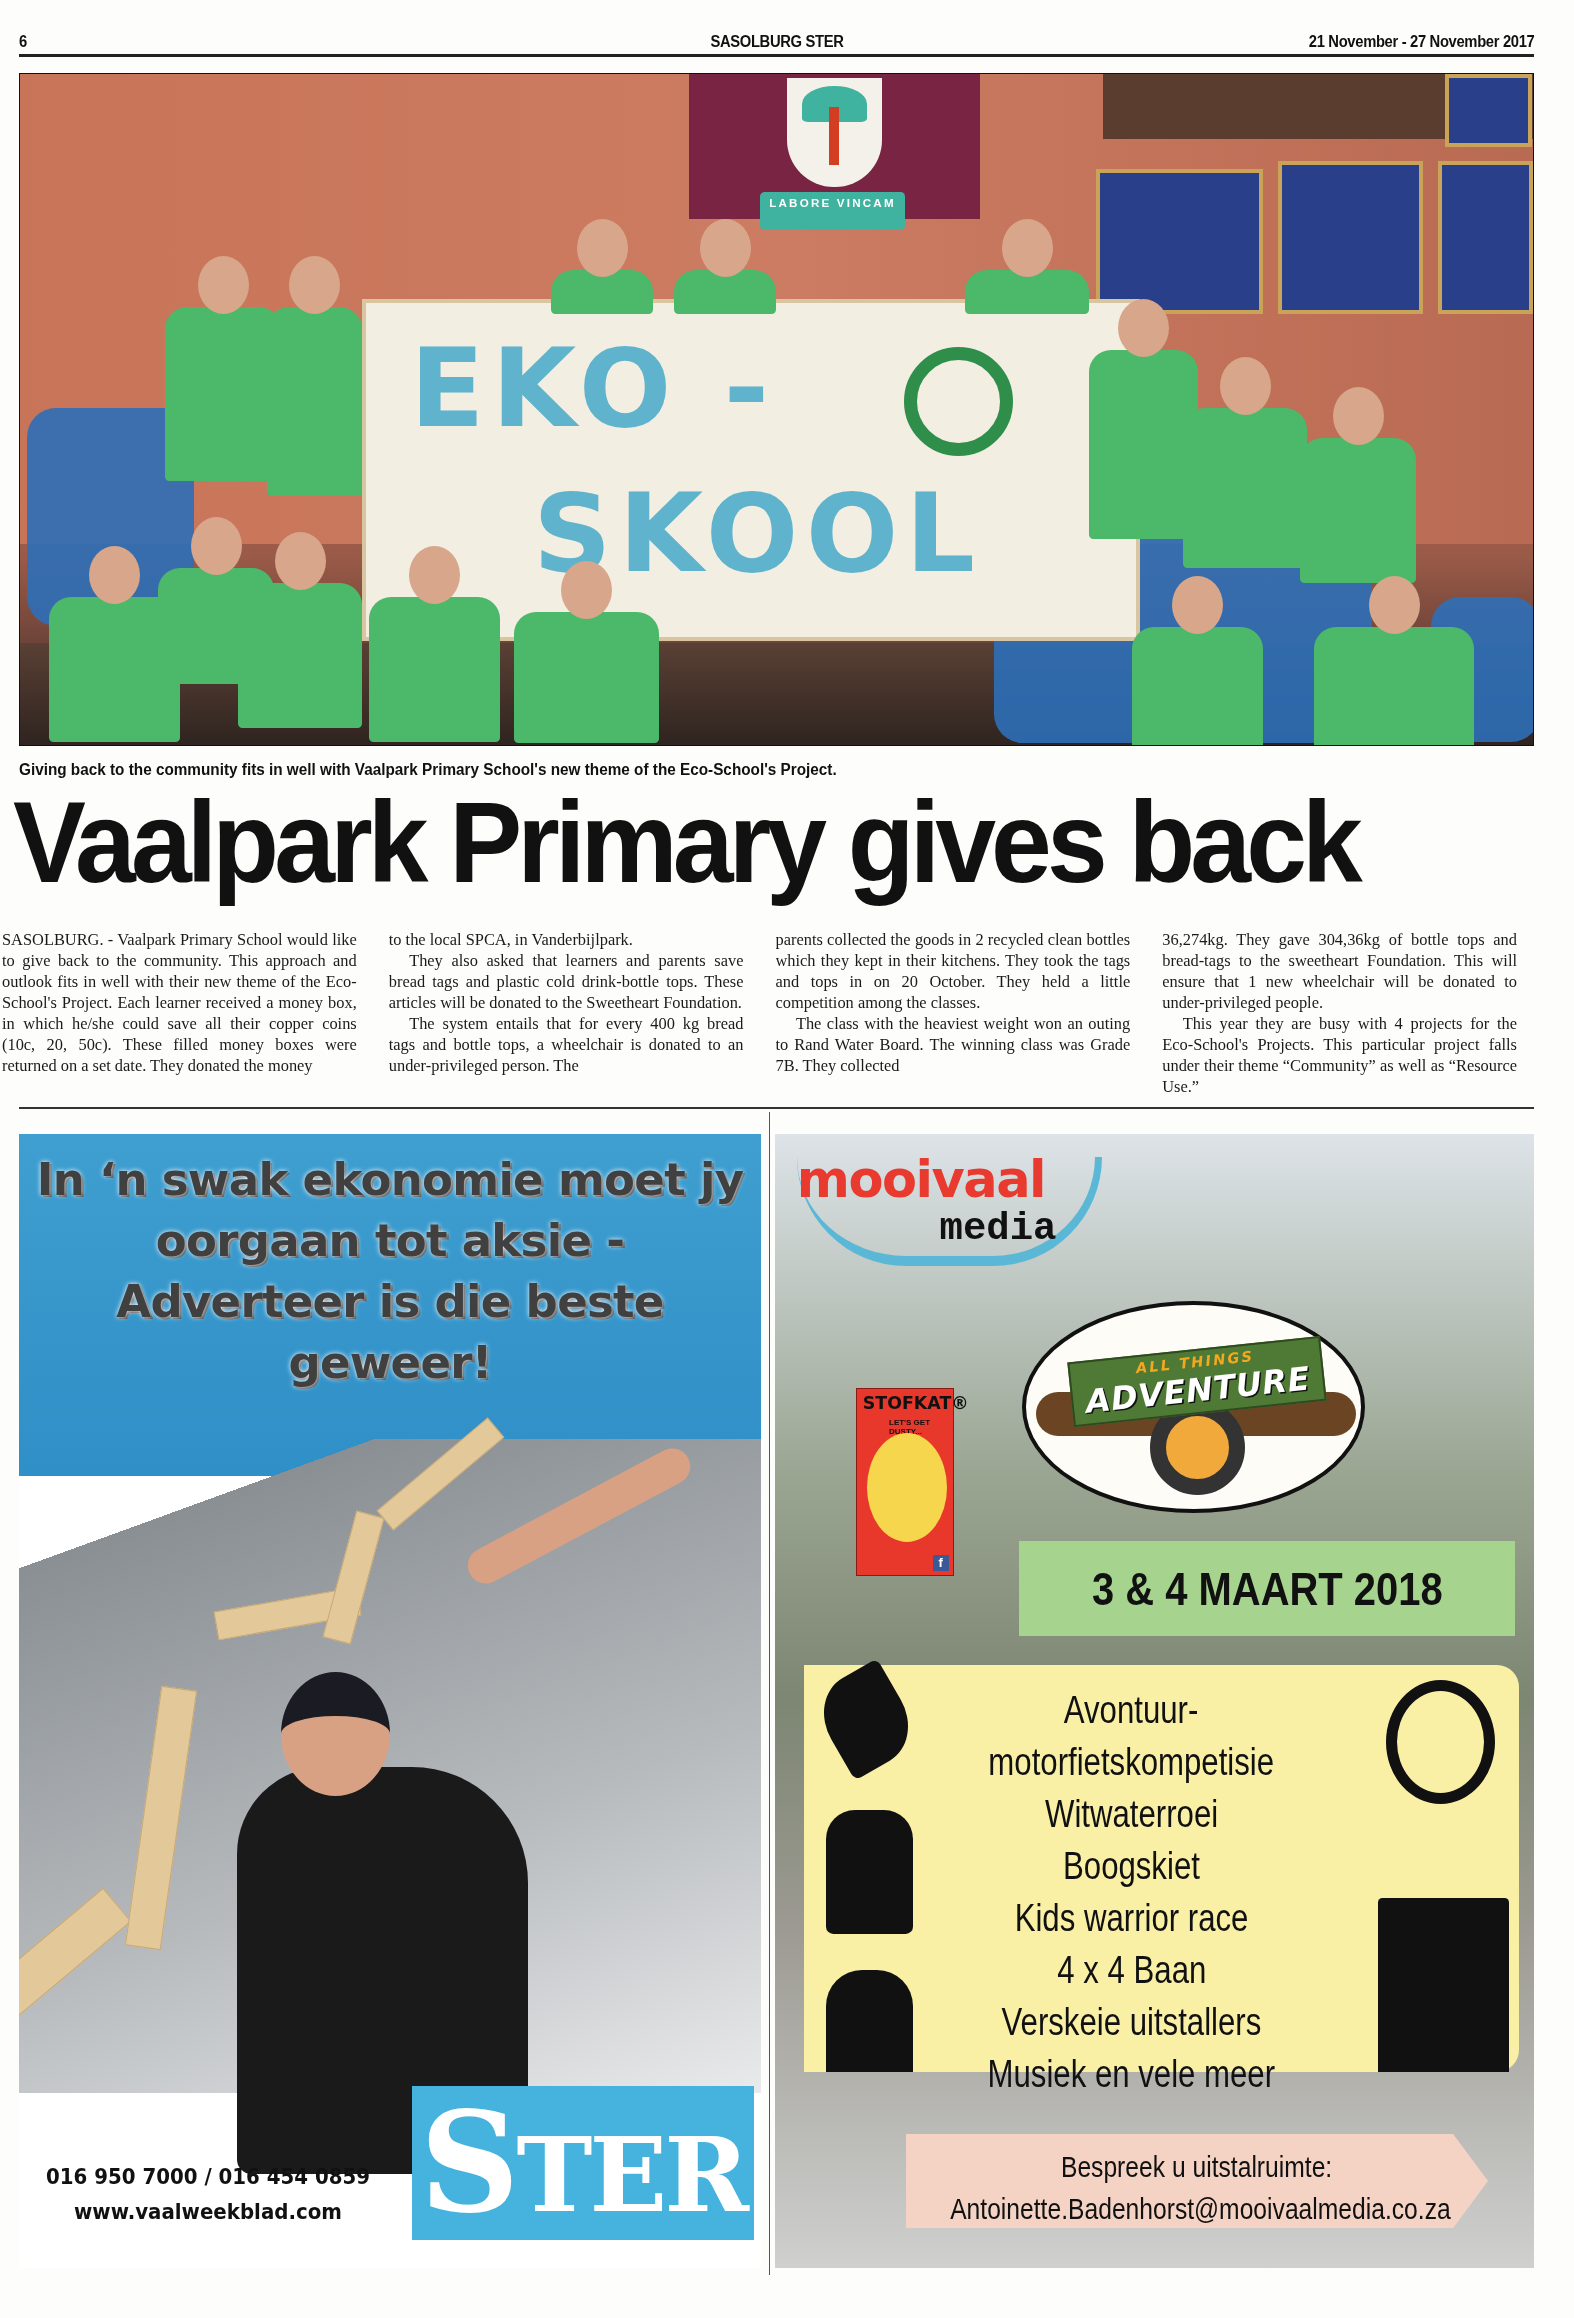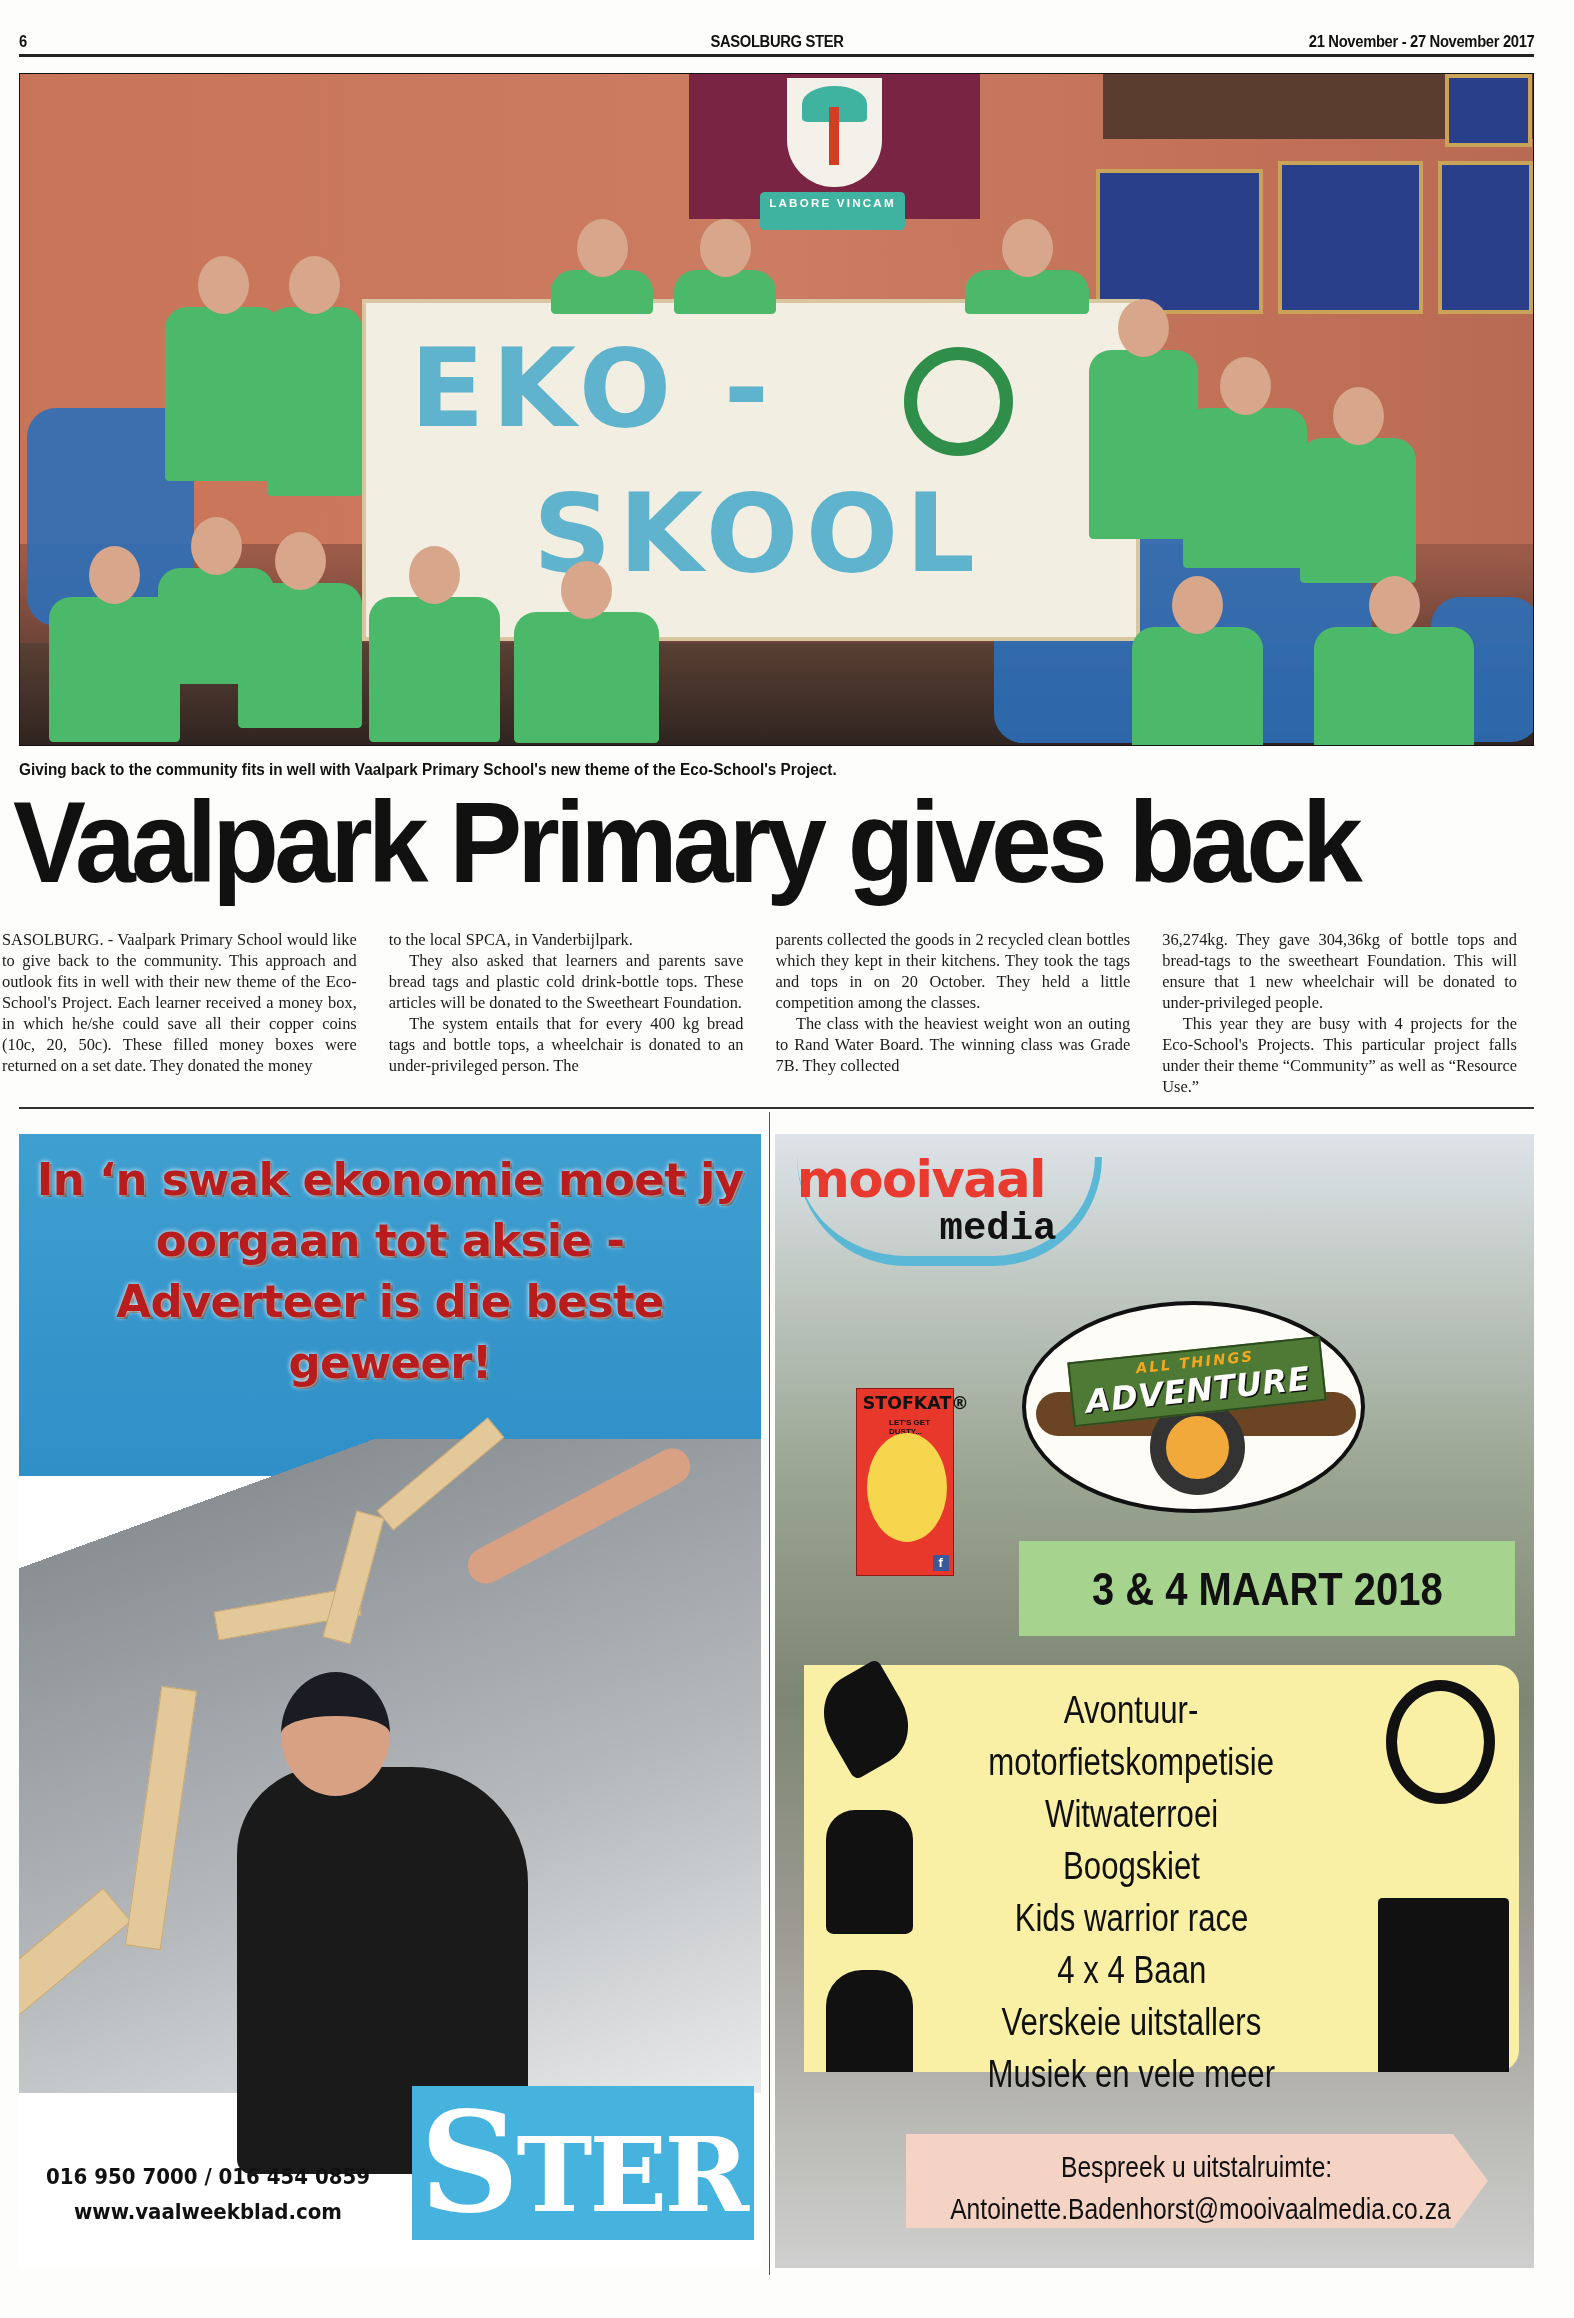--- a/index.html
+++ b/index.html
@@ -38,21 +38,21 @@
   .article { position: absolute; left: 2px; top: 929px; width: 1515px; height: 169px; display: flex; gap: 32px; }
   .article .col { flex: 1; font-family: "Liberation Serif", serif; font-size: 16.4px; line-height: 21px; text-align: justify; color: #1a1a1a; hyphens: auto; overflow: hidden; }
   .article .col p { text-indent: 0; }
   .article .col p.indent { text-indent: 20.4px; }
   .rule-mid { position: absolute; left: 19px; top: 1107px; width: 1515px; height: 1.5px; background: #333; }
   .vdivider { position: absolute; left: 769px; top: 1112px; width: 0.7px; height: 1163px; background: #555; }
 
   
   .ad-left { position: absolute; left: 19px; top: 1134px; width: 742px; height: 1134px; background: #fff; overflow: hidden; }
   .ad-left .blue-top { position: absolute; left: 0; top: 0; width: 100%; height: 342px; background: linear-gradient(180deg,#3f9fd0,#2f8fc7); }
-  .ad-left .slogan { position: absolute; left: 0; top: 14.5px; width: 100%; text-align: center; font-family: "DejaVu Sans", sans-serif; font-weight: bold; font-size: 45px; line-height: 61px; color: #b91c1c; text-shadow: 0 0 5.8px #fff, 2.2px 2.2px 0 #555; letter-spacing: -0.7px; }
+  .ad-left .slogan { position: absolute; left: 0; top: 14.5px; width: 100%; text-align: center; font-family: "DejaVu Sans", sans-serif; font-weight: bold; font-size: 45px; line-height: 61px; color: #404040; text-shadow: 0 0 5.8px #fff, 2.2px 2.2px 0 #555; letter-spacing: -0.7px; }
   .ad-left .grey { position: absolute; left: 0; top: 305px; width: 100%; height: 654px; background: linear-gradient(160deg, transparent 0 14%, #8a8f94 14% ,#b6babd 60%, #e9eaeb 100%); }
   .ad-left .wood { position: absolute; background: #e3c99a; border: 1.5px solid #c8a874; }
   .ad-left .woman-body { position: absolute; left: 218px; top: 633px; width: 291px; height: 407px; background: #1a1a1a; border-radius: 87px 116px 14.5px 14.5px; }
   .ad-left .woman-head { position: absolute; left: 262px; top: 538px; width: 109px; height: 124px; background: #d9a183; border-radius: 50%; border-top: 44px solid #1b1b24; }
   .ad-left .arm { position: absolute; left: 451px; top: 422px; width: 247px; height: 36px; background: #d9a183; border-radius: 18px; transform: rotate(-28deg); transform-origin: left center; }
   .ad-left .phones { position: absolute; left: 0; top: 1025px; width: 378px; text-align: center; font-family: "DejaVu Sans", sans-serif; font-weight: bold; font-size: 22px; line-height: 35px; color: #111; transform: scaleX(0.9); }
   .ad-left .ster { position: absolute; left: 393px; top: 952px; width: 342px; height: 154px; background: #45b3de; color: #fff; font-family: "DejaVu Serif", serif; font-weight: bold; font-size: 102px; line-height: 154px; text-align: center; letter-spacing: -2.9px; }
   .ad-left .ster .big { font-size: 138px; }
 
   

